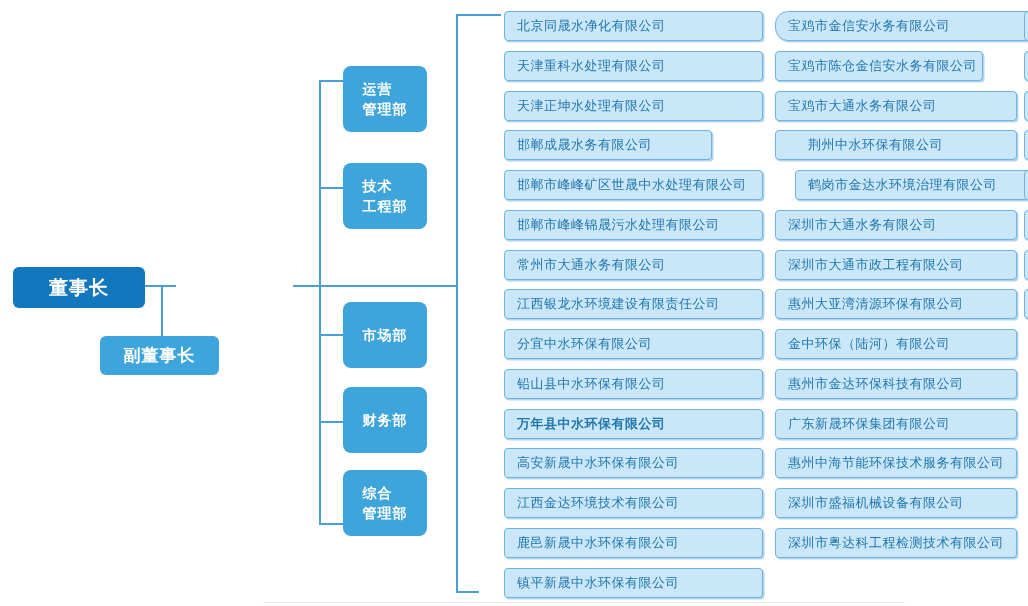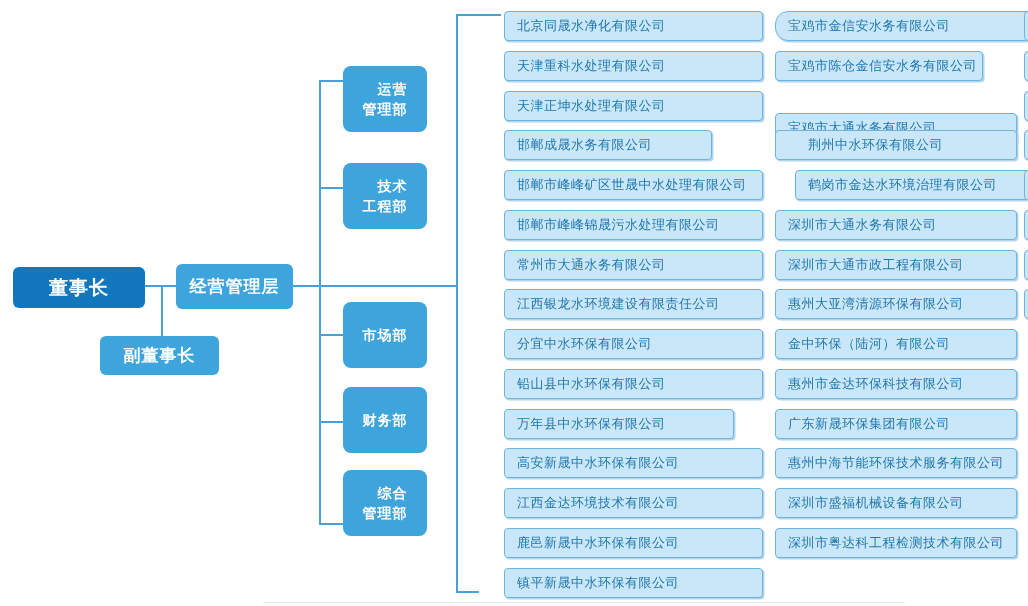--- a/index.html
+++ b/index.html
@@ -11,41 +11,40 @@
     position:absolute;border-radius:6px;color:#fff;display:flex;
     align-items:center;justify-content:center;text-align:center;
     font-weight:bold;letter-spacing:1px;
   }
   #chairman{left:13px;top:267px;width:132px;height:41px;background:var(--dark-blue);font-size:19px;}
   #vice-chairman{left:100px;top:336px;width:119px;height:39px;background:var(--mid-blue);font-size:17px;}
   #management{left:176px;top:264px;width:117px;height:45px;background:var(--mid-blue);font-size:17px;}
   .dept{
     position:absolute;left:343px;width:84px;height:66px;background:var(--mid-blue);
     border-radius:8px;color:#fff;font-size:14px;font-weight:bold;line-height:1.45;
-    display:flex;align-items:center;justify-content:center;text-align:right;
+    display:flex;align-items:center;justify-content:center;text-align:left;
     white-space:pre-line;letter-spacing:1px;
   }
   .company{
     position:absolute;height:30px;line-height:28px;box-sizing:border-box;
     background:var(--co-fill);border:1px solid var(--co-border);border-radius:4px;
     box-shadow:1.5px 1.5px 0 var(--co-shadow);
     font-size:13px;color:var(--co-text);padding-left:12px;
     white-space:nowrap;overflow:hidden;letter-spacing:0.5px;
   }
   .line{position:absolute;background:var(--line);}
   #foot-divider{position:absolute;left:263px;top:602px;width:642px;height:1px;background:#dde9f2;}
 </style>
 </head>
 <body>
 
 <div id="stage">
 
   <div class="box" id="vice-chairman">副董事长</div>
   <div class="box" id="chairman">董事长</div>
-  <div class="box" id="management">经营管理层</div>
 
   <div id="departments">
       <div class="dept" style="top: 66px;">运营
 管理部</div>
       <div class="dept" style="top: 163px;">技术
 工程部</div>
       <div class="dept" style="top: 302px;">市场部</div>
       <div class="dept" style="top: 387px;">财务部</div>
       <div class="dept" style="top: 470px;">综合
 管理部</div>
@@ -55,30 +54,30 @@
       <div class="company" style="left: 504px; width: 259px; top: 11px;">北京同晟水净化有限公司</div>
       <div class="company" style="left: 504px; width: 259px; top: 51px;">天津重科水处理有限公司</div>
       <div class="company" style="left: 504px; width: 259px; top: 91px;">天津正坤水处理有限公司</div>
       <div class="company" style="left: 504px; width: 208px; top: 130px;">邯郸成晟水务有限公司</div>
       <div class="company" style="left: 504px; width: 259px; top: 170px;">邯郸市峰峰矿区世晟中水处理有限公司</div>
       <div class="company" style="left: 504px; width: 259px; top: 210px;">邯郸市峰峰锦晟污水处理有限公司</div>
       <div class="company" style="left: 504px; width: 259px; top: 250px;">常州市大通水务有限公司</div>
       <div class="company" style="left: 504px; width: 259px; top: 289px;">江西银龙水环境建设有限责任公司</div>
       <div class="company" style="left: 504px; width: 259px; top: 329px;">分宜中水环保有限公司</div>
       <div class="company" style="left: 504px; width: 259px; top: 369px;">铅山县中水环保有限公司</div>
-      <div class="company" style="left: 504px; width: 230px; top: 409px;">万年县中水环保有限公司</div>
+      <div class="company" style="left: 504px; width: 259px; top: 409px; font-weight: bold;">万年县中水环保有限公司</div>
       <div class="company" style="left: 504px; width: 259px; top: 448px;">高安新晟中水环保有限公司</div>
       <div class="company" style="left: 504px; width: 259px; top: 488px;">江西金达环境技术有限公司</div>
       <div class="company" style="left: 504px; width: 259px; top: 528px;">鹿邑新晟中水环保有限公司</div>
       <div class="company" style="left: 504px; width: 259px; top: 568px;">镇平新晟中水环保有限公司</div>
     </div>
   <div id="col-right">
       <div class="company" style="left: 775px; width: 285px; top: 11px; border-radius: 13px;">宝鸡市金信安水务有限公司</div>
       <div class="company" style="left: 775px; width: 208px; top: 51px;">宝鸡市陈仓金信安水务有限公司</div>
-      <div class="company" style="left: 775px; width: 242px; top: 91px; margin-top: 22px;">宝鸡市大通水务有限公司</div>
+      <div class="company" style="left: 775px; width: 242px; top: 91px;">宝鸡市大通水务有限公司</div>
       <div class="company" style="left: 775px; width: 242px; top: 130px; padding-left: 32px;">荆州中水环保有限公司</div>
       <div class="company" style="left: 775px; width: 242px; top: 170px; margin-left: 20px;">鹤岗市金达水环境治理有限公司</div>
       <div class="company" style="left: 775px; width: 242px; top: 210px;">深圳市大通水务有限公司</div>
       <div class="company" style="left: 775px; width: 242px; top: 250px;">深圳市大通市政工程有限公司</div>
       <div class="company" style="left: 775px; width: 242px; top: 289px;">惠州大亚湾清源环保有限公司</div>
       <div class="company" style="left: 775px; width: 242px; top: 329px;">金中环保（陆河）有限公司</div>
       <div class="company" style="left: 775px; width: 242px; top: 369px;">惠州市金达环保科技有限公司</div>
       <div class="company" style="left: 775px; width: 242px; top: 409px;">广东新晟环保集团有限公司</div>
       <div class="company" style="left: 775px; width: 242px; top: 448px;">惠州中海节能环保技术服务有限公司</div>
       <div class="company" style="left: 775px; width: 242px; top: 488px;">深圳市盛福机械设备有限公司</div>

